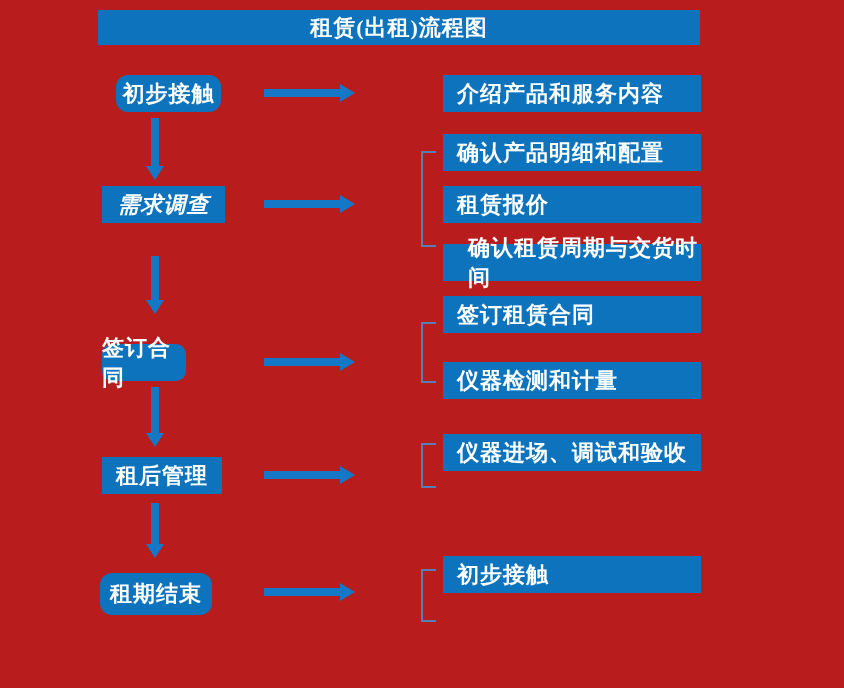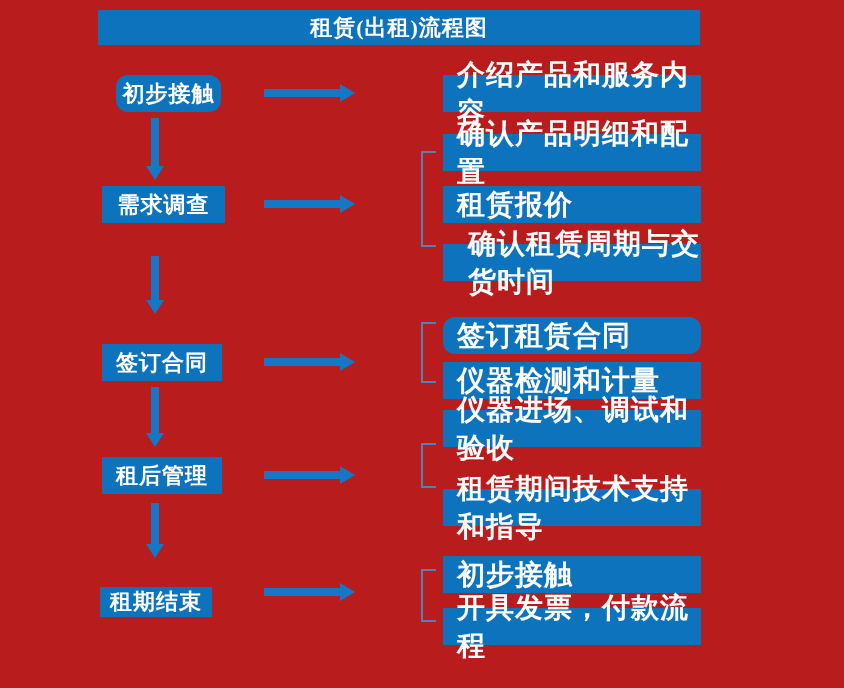--- a/index.html
+++ b/index.html
@@ -27,21 +27,21 @@
     font-size: 22px;
   }
   .step-box {
     justify-content: center;
     font-size: 22px;
   }
   .detail-box {
     left: 443px; width: 258px; height: 37px;
     justify-content: flex-start;
     padding-left: 14px;
-    font-size: 28px;
+    font-size: 22px;
   }
   
   .h-arrow { position: absolute; width: 91px; height: 18px; }
   .h-arrow .shaft {
     position: absolute; left: 0; top: 5px; width: 77px; height: 8px;
     background: #1478c6;
   }
   .h-arrow .head {
     position: absolute; right: 0; top: 0;
     width: 0; height: 0;
@@ -73,24 +73,24 @@
   }
 </style>
 </head>
 <body>
 
 <div id="canvas">
 
   <div class="box title-bar">租赁(出租)流程图</div>
 
   <div class="box step-box" style="left:116px; top:75px;  width:105px; height:37px;border-radius:12px;">初步接触</div>
-  <div class="box step-box" style="left:102px; top:186px; width:123px; height:37px;">需求调查</div>
-  <div class="box step-box" style="left:102px; top:344px; width:120px; height:37px;">签订合同</div>
+  <div class="box step-box" style="left:102px; top:186px; width:123px; height:37px;font-style:italic;">需求调查</div>
+  <div class="box step-box" style="left:102px; top:344px; width:84px; height:37px;border-radius:10px;">签订合同</div>
   <div class="box step-box" style="left:102px; top:457px; width:120px; height:37px;">租后管理</div>
-  <div class="box step-box" style="left:100px; top:587px; width:112px; height:30px;">租期结束</div>
+  <div class="box step-box" style="left:100px; top:573px; width:112px; height:42px;border-radius:12px;">租期结束</div>
 
   <div class="v-arrow" style="left:146px; top:118px; height:62px;">
     <div class="shaft"></div>
     <div class="head"></div>
   </div>
   <div class="v-arrow" style="left:146px; top:256px; height:58px;">
     <div class="shaft"></div>
     <div class="head"></div>
   </div>
   <div class="v-arrow" style="left:146px; top:387px; height:60px;">
@@ -125,20 +125,18 @@
 
   <div class="bracket" style="top:151px; height:96px;"></div>
   <div class="bracket" style="top:322px; height:61px;"></div>
   <div class="bracket" style="top:443px; height:45px;"></div>
   <div class="bracket" style="top:569px; height:53px;"></div>
 
   <div class="box detail-box" style="top:75px;">介绍产品和服务内容</div>
   <div class="box detail-box" style="top:134px;">确认产品明细和配置</div>
   <div class="box detail-box" style="top:186px;">租赁报价</div>
   <div class="box detail-box" style="top:244px;padding-left:25px;">确认租赁周期与交货时间</div>
-  <div class="box detail-box" style="top:317px;border-radius:12px;">签订租赁合同</div>
+  <div class="box detail-box" style="top:296px;">签订租赁合同</div>
   <div class="box detail-box" style="top:362px;font-family:Liberation Mono, monospace;">仪器检测和计量</div>
-  <div class="box detail-box" style="top:410px;">仪器进场、调试和验收</div>
-  <div class="box detail-box" style="top:489px;">租赁期间技术支持和指导</div>
+  <div class="box detail-box" style="top:434px;">仪器进场、调试和验收</div>
   <div class="box detail-box" style="top:556px;">初步接触</div>
-  <div class="box detail-box" style="top:608px;">开具发票，付款流程</div>
 
 </div>
 
 </body></html>

